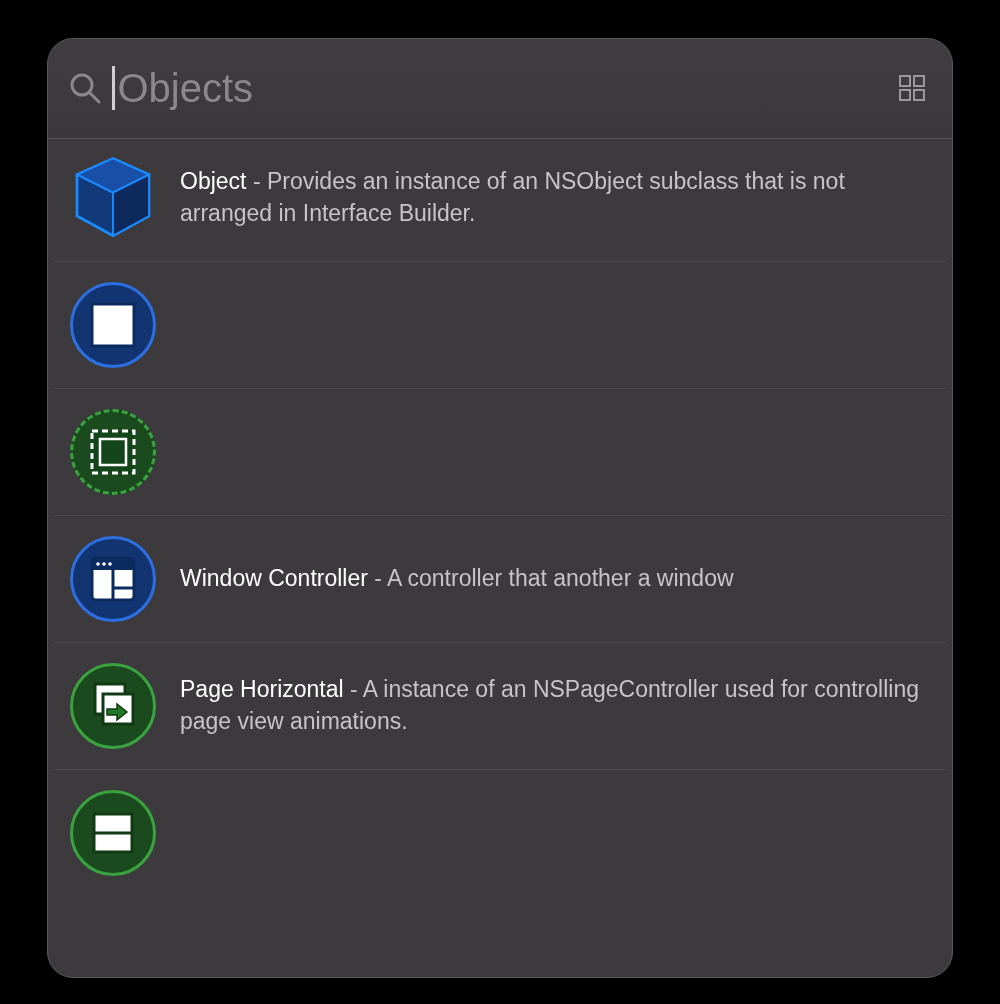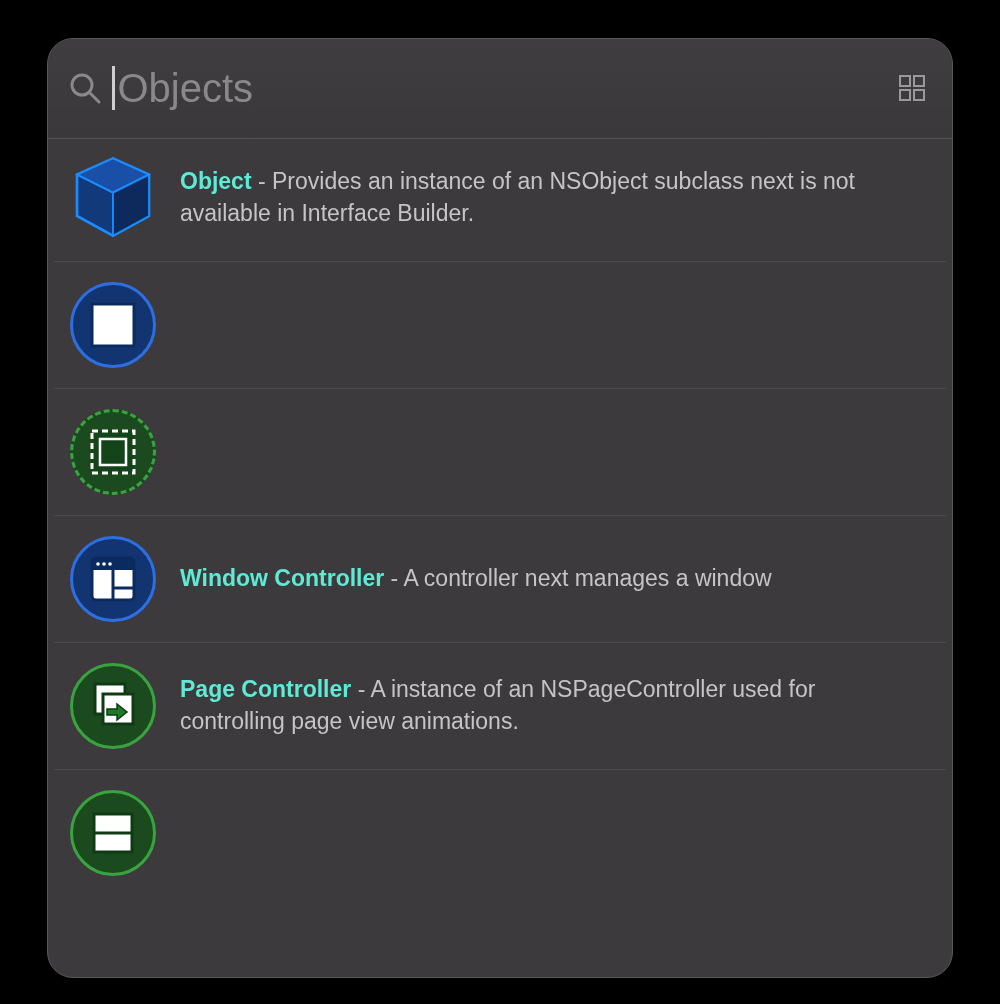--- a/index.html
+++ b/index.html
@@ -111,22 +111,22 @@
       justify-content: center;
     }
     .text-cell {
       flex: 1;
       color: #c6c4c6;
       font-size: 23px;
       line-height: 1.35;
       padding-right: 10px;
     }
     .text-cell .title {
-      color: #5eead4;
-      font-weight: 700;
+      color: #ffffff;
+      font-weight: 400;
     }
     .sep {
       color: #c6c4c6;
     }
     
     .circ {
       width: 86px;
       height: 86px;
       border-radius: 50%;
       display: flex;
@@ -178,21 +178,21 @@
           <polygon points="50,6 90,24 50,44 10,24" fill="#1a4fa8" stroke="#1a8cff" stroke-width="2"></polygon>
           <line x1="50" y1="44" x2="50" y2="92" stroke="#1a8cff" stroke-width="2"></line>
           <line x1="50" y1="44" x2="90" y2="24" stroke="#1a8cff" stroke-width="2"></line>
           <line x1="50" y1="44" x2="10" y2="24" stroke="#1a8cff" stroke-width="2"></line>
           <polygon points="50,44 90,24 90,70 50,92" fill="#0e2a5c" stroke="#1a8cff" stroke-width="2"></polygon>
         </svg>
       </div>
       <div class="text-cell">
         <span class="title">Object</span>
         <span class="sep"> - </span>
-        <span>Provides an instance of an NSObject subclass next is not available in Interface Builder.</span>
+        <span>Provides an instance of an NSObject subclass that is not arranged in Interface Builder.</span>
       </div>
     </div>
 
     <div class="row">
       <div class="icon-cell">
         <div class="circ circ-blue">
           <svg width="50" height="50" viewBox="0 0 50 50">
             <rect x="4" y="4" width="42" height="42" fill="#fff" stroke="#0b2a60" stroke-width="3"></rect>
           </svg>
         </div>
@@ -220,36 +220,36 @@
             <circle cx="16" cy="10" r="1.8" fill="#fff"></circle>
             <circle cx="22" cy="10" r="1.8" fill="#fff"></circle>
             <line x1="25" y1="16" x2="25" y2="46" stroke="#0b2a60" stroke-width="3"></line>
             <line x1="25" y1="34" x2="46" y2="34" stroke="#0b2a60" stroke-width="3"></line>
           </svg>
         </div>
       </div>
       <div class="text-cell">
         <span class="title">Window Controller</span>
         <span class="sep"> - </span>
-        <span>A controller next manages a window</span>
+        <span>A controller that another a window</span>
       </div>
     </div>
 
     <div class="row">
       <div class="icon-cell">
         <div class="circ circ-green">
           <svg width="52" height="52" viewBox="0 0 52 52">
             <rect x="8" y="4" width="30" height="30" fill="#fff" stroke="#103a14" stroke-width="3"></rect>
             <rect x="16" y="14" width="30" height="30" fill="#fff" stroke="#103a14" stroke-width="3"></rect>
             <polygon points="20,29 30,29 30,24 40,32 30,40 30,35 20,35" fill="#1e7a24" stroke="#103a14" stroke-width="1.5"></polygon>
           </svg>
         </div>
       </div>
       <div class="text-cell">
-        <span class="title">Page Controller</span>
+        <span class="title">Page Horizontal</span>
         <span class="sep"> - </span>
         <span>A instance of an NSPageController used for controlling page view animations.</span>
       </div>
     </div>
 
 
     <div class="row" style="border-bottom:none;">
       <div class="icon-cell">
         <div class="circ circ-green">
           <svg width="50" height="50" viewBox="0 0 50 50">

